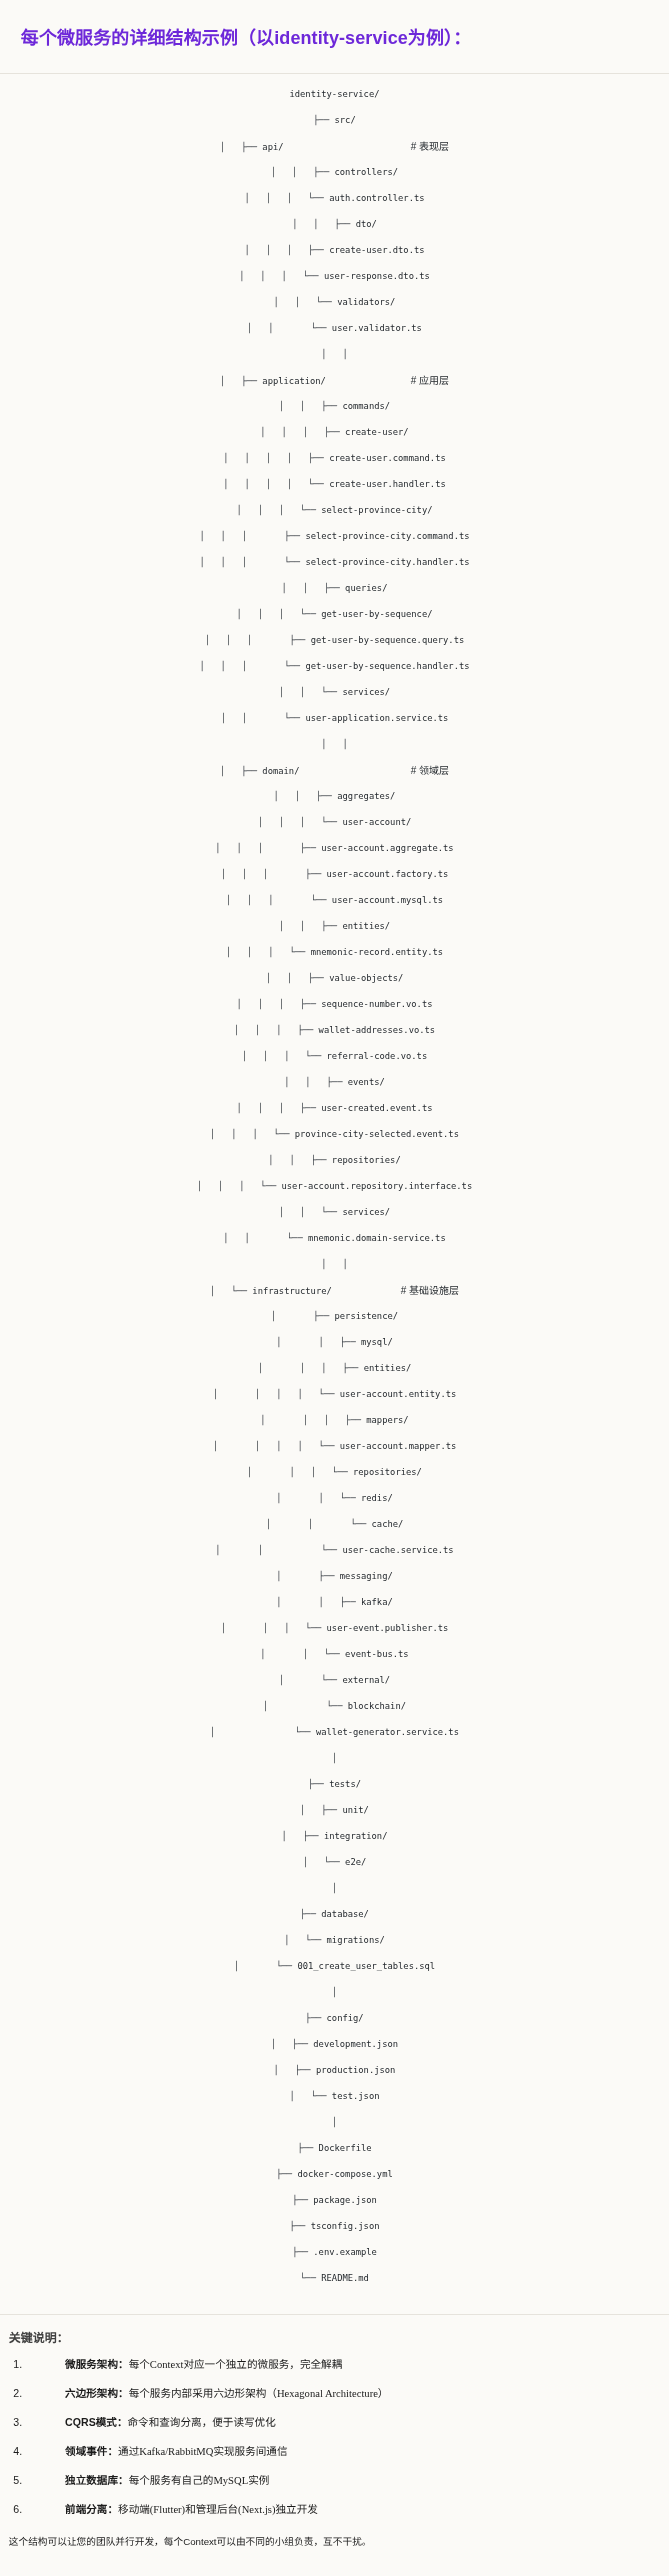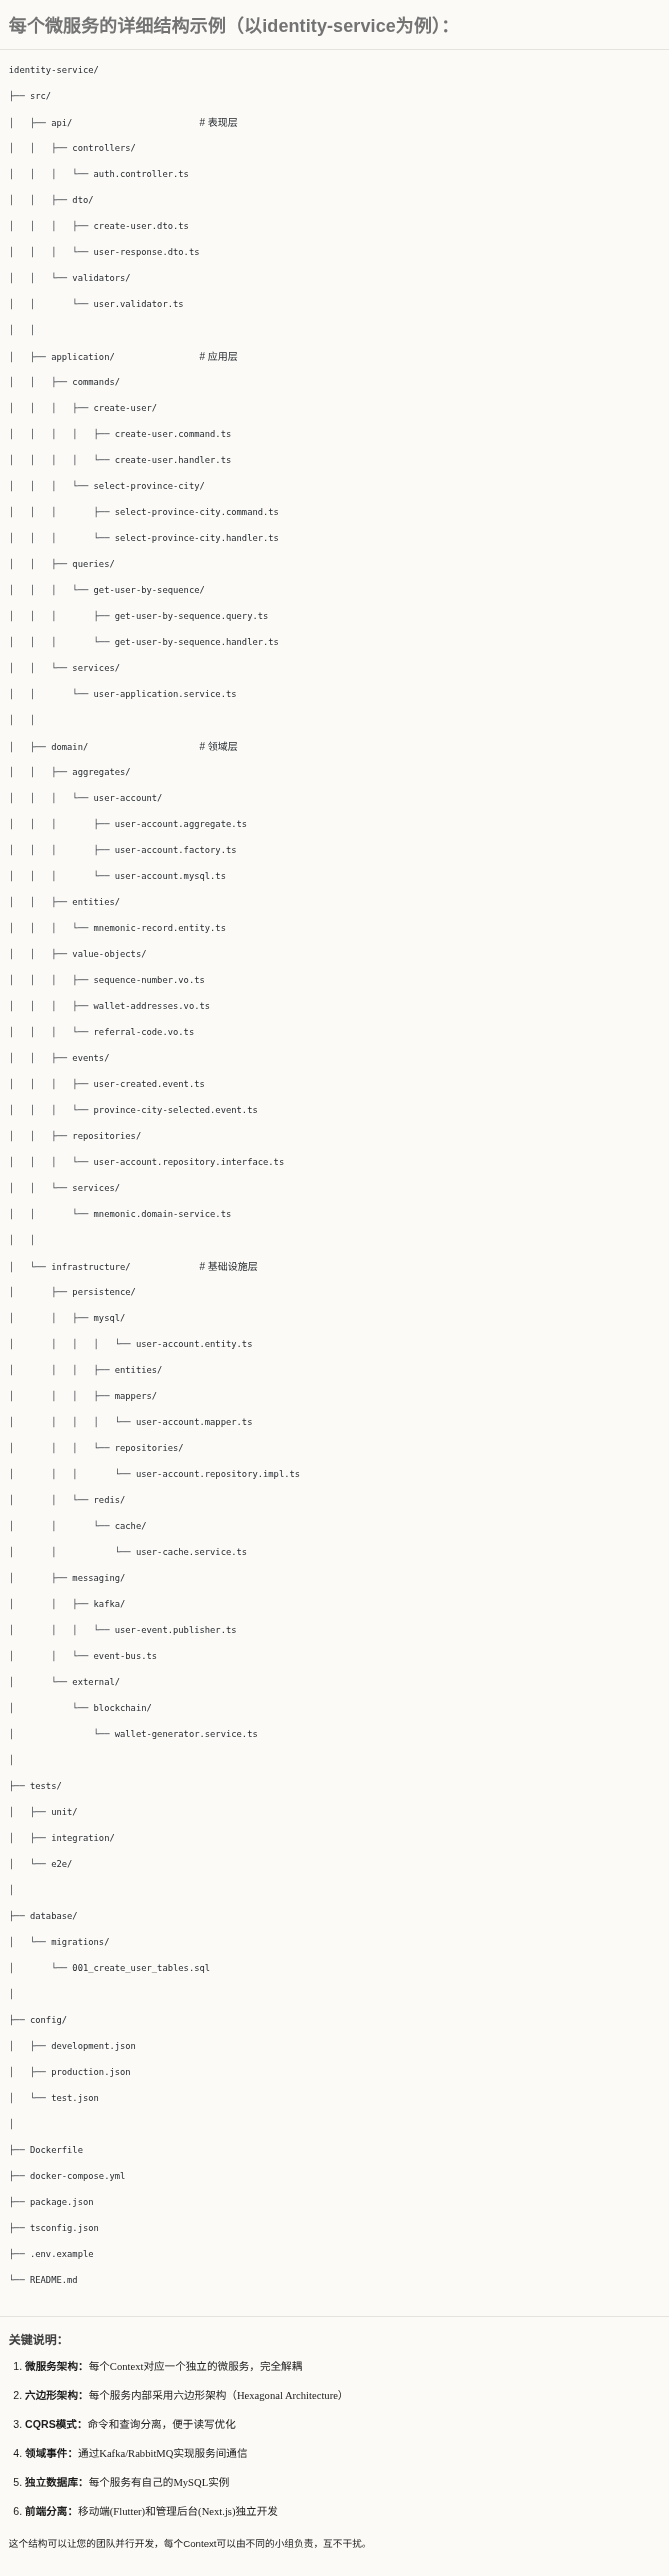--- a/index.html
+++ b/index.html
@@ -19,41 +19,42 @@
     box-sizing: border-box;
     background: #fbfaf7;
   }
 
   
   .doc-header {
     padding: 13.8px 8.8px 11.3px 8.8px;
     border-bottom: 0.6px solid #e6e3dc;
   }
   .doc-title {
-    margin: 0;
+    margin: 12px;
     font-size: 18px;
     line-height: 1.35;
     font-weight: bold;
     letter-spacing: 0.1px;
-    color: #737373;
+    color: #6d28d9;
   }
 
   
   .tree-block {
     padding: 13.8px 8.8px 16.3px 8.8px;
     border-bottom: 0.6px solid #e6e3dc;
   }
   .tree {
     margin: 0;
     font-family: "DejaVu Sans Mono", "Liberation Mono", monospace;
     font-size: 8.8px;
     line-height: 13px;
     color: #24292e;
     white-space: pre;
     tab-size: 4;
+    text-align: center;
   }
   .tree-row {
     display: block;
     white-space: pre;
     height: 13px;
   }
   .tree-row .glyph {
     color: #30363d;
   }
   .tree-row .name {
@@ -84,20 +85,21 @@
     margin: 0 0 13px 0;
     font-size: 10.6px;
     line-height: 1.5;
     color: #1b1b1b;
   }
   ol.notes-list > li:last-child {
     margin-bottom: 0;
   }
   .note-term {
     font-weight: bold;
+    margin-left: 40px;
   }
   .note-sep {
     font-weight: bold;
   }
   .note-desc {
     font-weight: normal;
     font-family: Liberation Serif, serif;
   }
   .closing {
     margin: 16.3px 0 0 0;
@@ -158,26 +160,25 @@
 <span class="tree-row"><span class="glyph">│   │   │   ├── </span><span class="name">user-created.event.ts</span></span>
 <span class="tree-row"><span class="glyph">│   │   │   └── </span><span class="name">province-city-selected.event.ts</span></span>
 <span class="tree-row"><span class="glyph">│   │   ├── </span><span class="name">repositories/</span></span>
 <span class="tree-row"><span class="glyph">│   │   │   └── </span><span class="name">user-account.repository.interface.ts</span></span>
 <span class="tree-row"><span class="glyph">│   │   └── </span><span class="name">services/</span></span>
 <span class="tree-row"><span class="glyph">│   │       └── </span><span class="name">mnemonic.domain-service.ts</span></span>
 <span class="tree-row"><span class="glyph">│   │</span><span class="name"></span></span>
 <span class="tree-row"><span class="glyph">│   └── </span><span class="name">infrastructure/</span><span>             </span><span class="comment"># 基础设施层</span></span>
 <span class="tree-row"><span class="glyph">│       ├── </span><span class="name">persistence/</span></span>
 <span class="tree-row"><span class="glyph">│       │   ├── </span><span class="name">mysql/</span></span>
+<span class="tree-row"><span class="glyph">│       │   │   ├── </span><span class="name">entities/</span></span>
 <span class="tree-row"><span class="glyph">│       │   │   │   └── </span><span class="name">user-account.entity.ts</span></span>
-<span class="tree-row"><span class="glyph">│       │   │   ├── </span><span class="name">entities/</span></span>
 <span class="tree-row"><span class="glyph">│       │   │   ├── </span><span class="name">mappers/</span></span>
 <span class="tree-row"><span class="glyph">│       │   │   │   └── </span><span class="name">user-account.mapper.ts</span></span>
 <span class="tree-row"><span class="glyph">│       │   │   └── </span><span class="name">repositories/</span></span>
-<span class="tree-row"><span class="glyph">│       │   │       └── </span><span class="name">user-account.repository.impl.ts</span></span>
 <span class="tree-row"><span class="glyph">│       │   └── </span><span class="name">redis/</span></span>
 <span class="tree-row"><span class="glyph">│       │       └── </span><span class="name">cache/</span></span>
 <span class="tree-row"><span class="glyph">│       │           └── </span><span class="name">user-cache.service.ts</span></span>
 <span class="tree-row"><span class="glyph">│       ├── </span><span class="name">messaging/</span></span>
 <span class="tree-row"><span class="glyph">│       │   ├── </span><span class="name">kafka/</span></span>
 <span class="tree-row"><span class="glyph">│       │   │   └── </span><span class="name">user-event.publisher.ts</span></span>
 <span class="tree-row"><span class="glyph">│       │   └── </span><span class="name">event-bus.ts</span></span>
 <span class="tree-row"><span class="glyph">│       └── </span><span class="name">external/</span></span>
 <span class="tree-row"><span class="glyph">│           └── </span><span class="name">blockchain/</span></span>
 <span class="tree-row"><span class="glyph">│               └── </span><span class="name">wallet-generator.service.ts</span></span>

